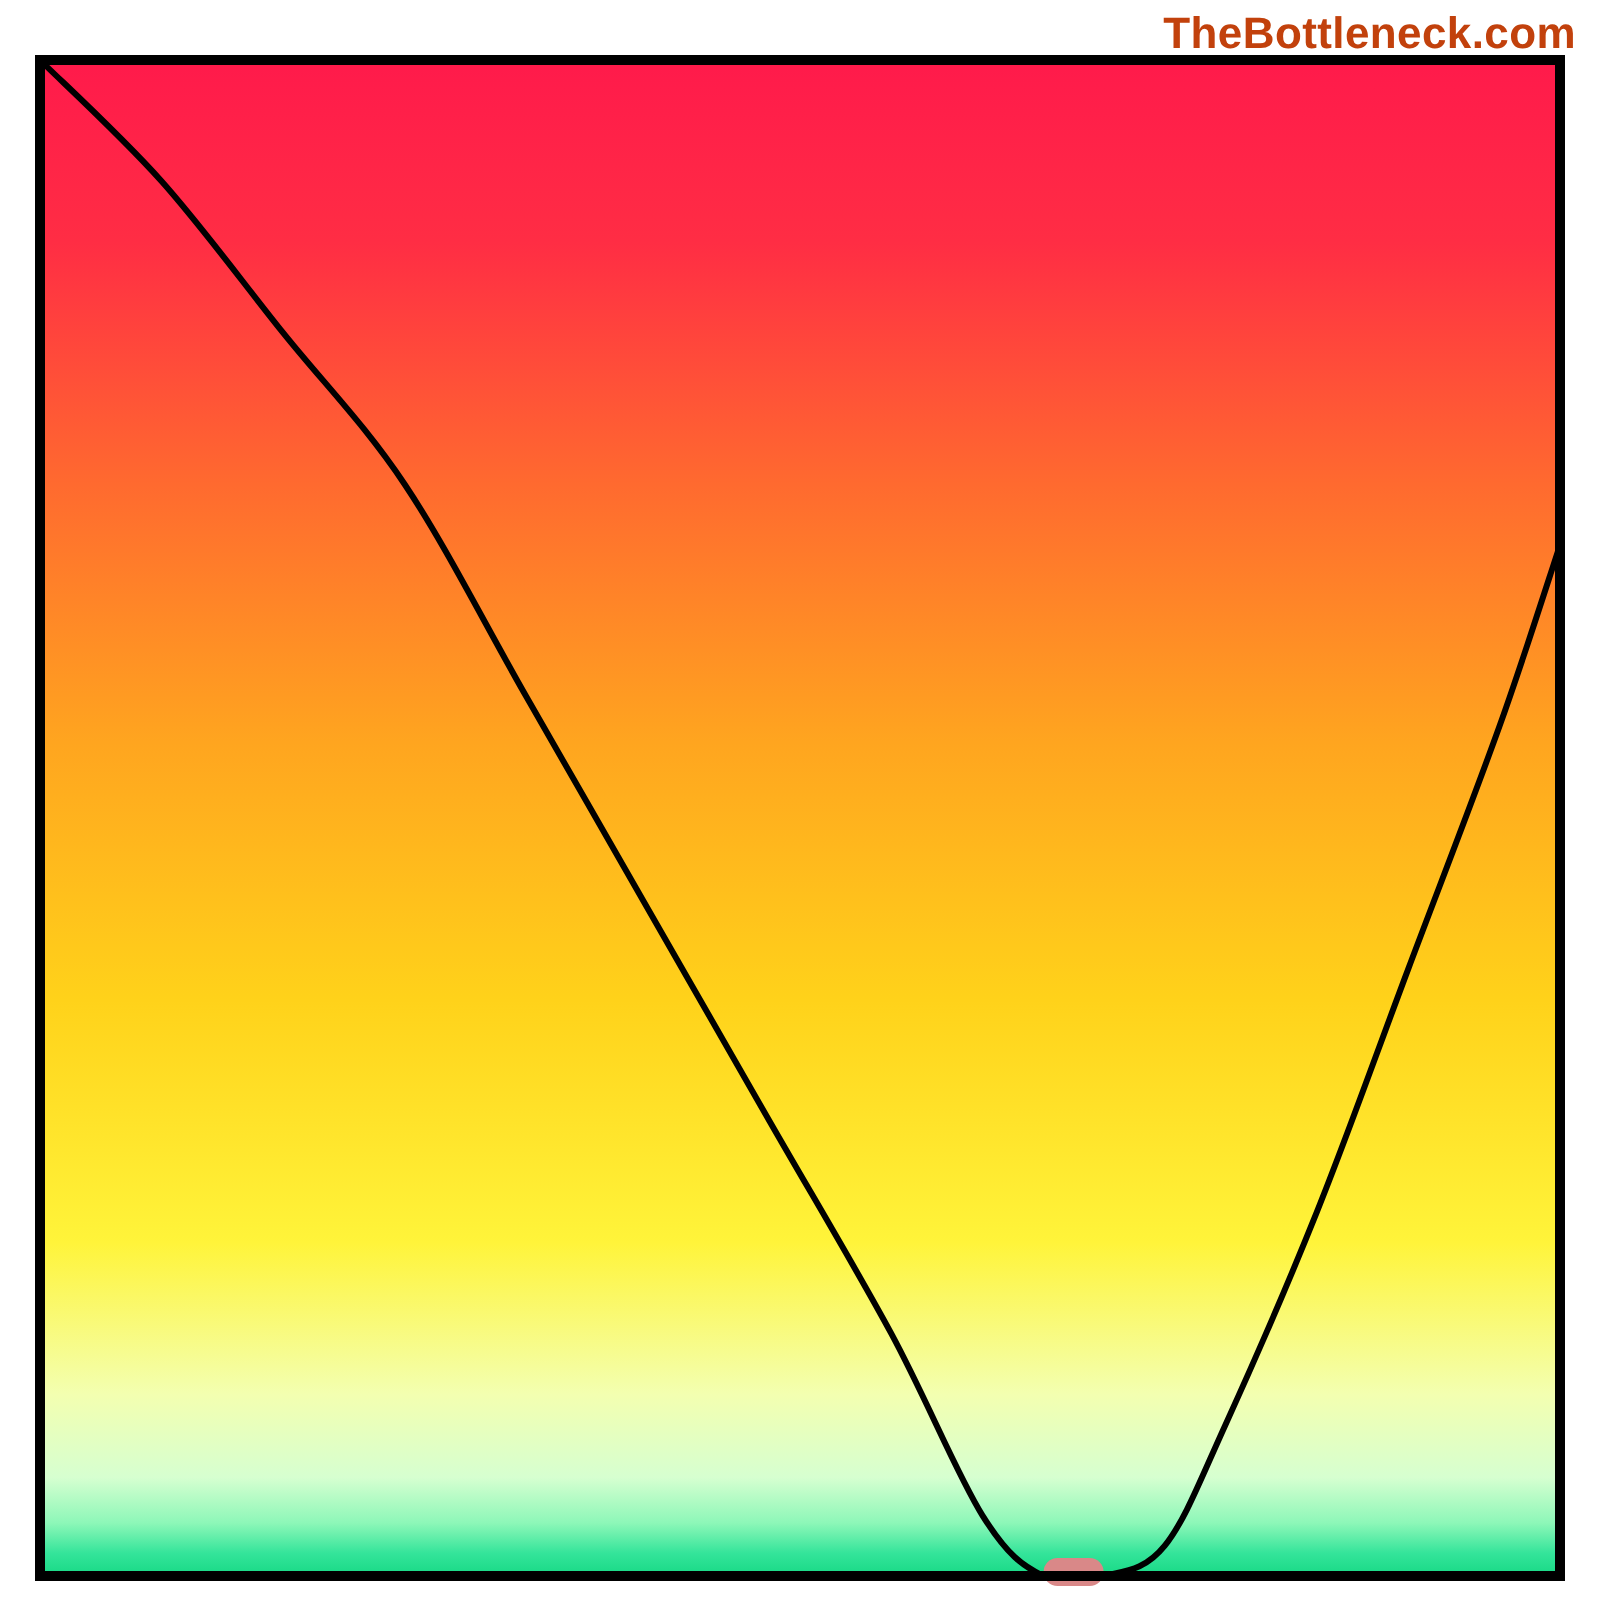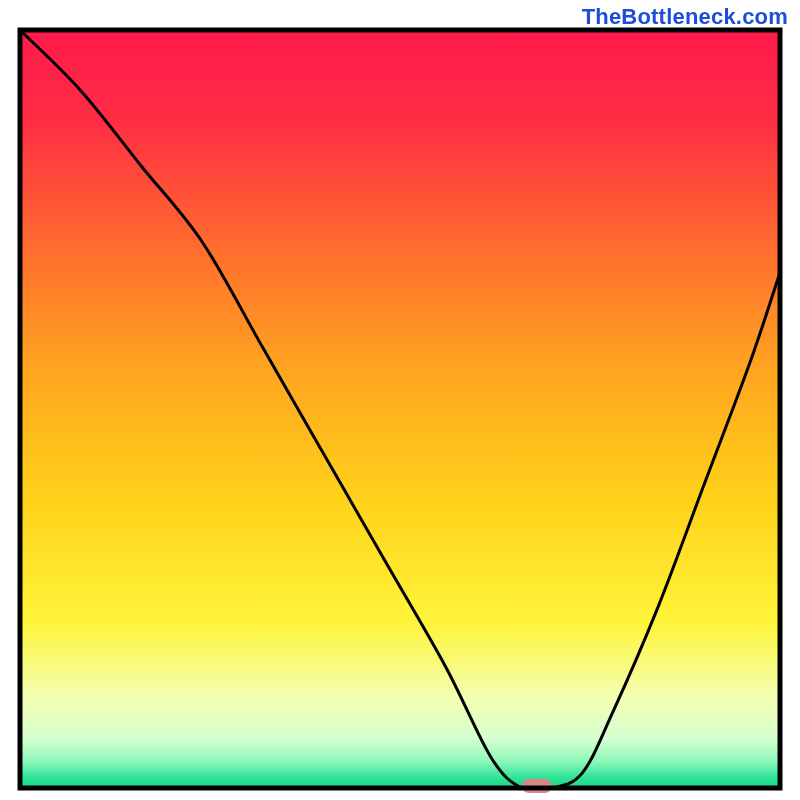--- a/index.html
+++ b/index.html
@@ -14,21 +14,21 @@
     position: relative;
     width: 800px;
     height: 800px;
   }
   .watermark {
     position: absolute;
     top: 4px;
     right: 12px;
     font-size: 22px;
     font-weight: 600;
-    color: #1d4ed8;
+    color: #c2410c;
     letter-spacing: 0.2px;
   }
   svg {
     display: block;
   }
 </style>
 </head>
 <body>
 
 <div class="container">

